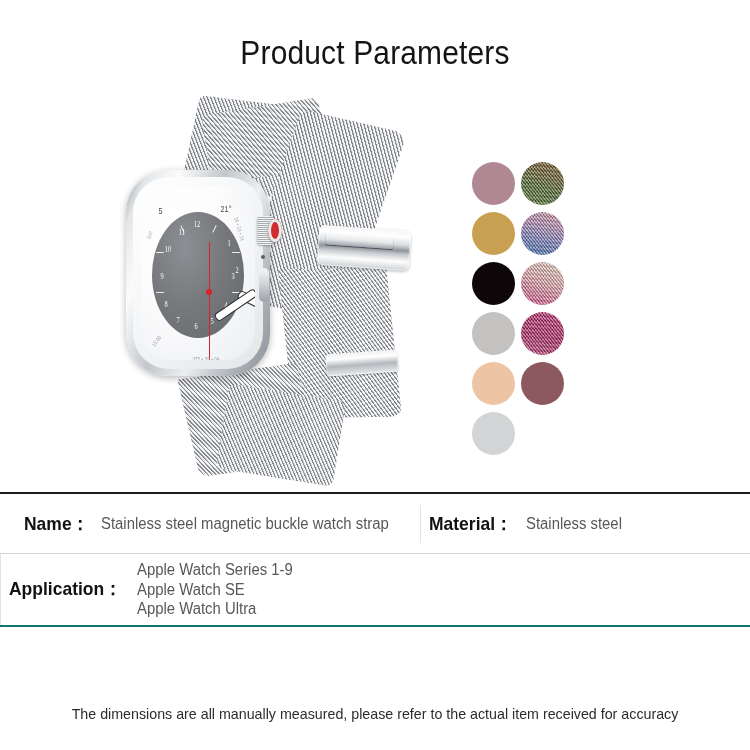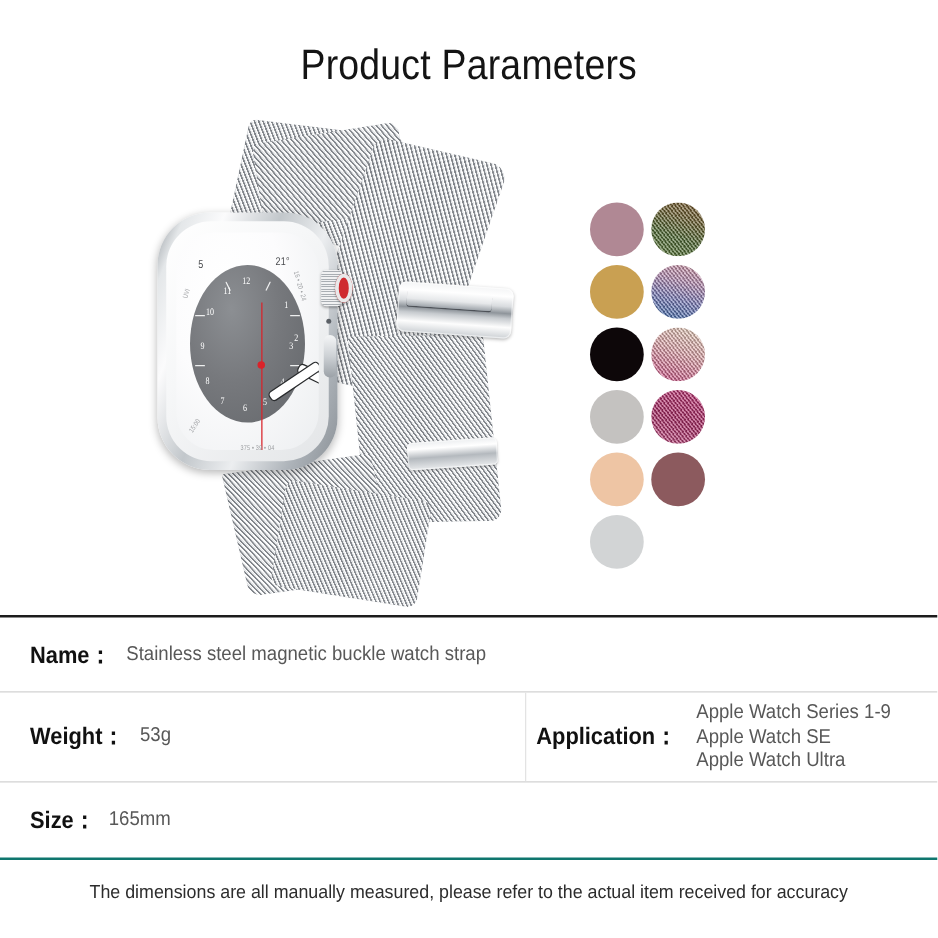--- a/index.html
+++ b/index.html
@@ -493,36 +493,30 @@
   </div>
 </div>
 
 <div id="spec-table">
 
   <div class="spec-row">
     <div class="spec-cell cell-left">
       <span class="spec-label">Name：</span>
       <span class="spec-value">Stainless steel magnetic buckle watch strap</span>
     </div>
+    <div class="spec-cell cell-right">
+      <span class="spec-label">Material：</span>
+      <span class="spec-value">Stainless steel</span>
+    </div>
   </div>
 
   <div class="spec-row">
-    <div class="spec-cell cell-left">
-      <span class="spec-label">Weight：</span>
-      <span class="spec-value">53g</span>
-    </div>
     <div class="spec-cell cell-right">
       <span class="spec-label">Application：</span>
       <span class="spec-value multi">Apple Watch Series 1-9
 Apple Watch SE
 Apple Watch Ultra</span>
     </div>
   </div>
 
-  <div class="spec-row">
-    <div class="spec-cell cell-full">
-      <span class="spec-label">Size：</span>
-      <span class="spec-value">165mm</span>
-    </div>
-  </div>
 </div>
 
 <div id="footer-note">The dimensions are all manually measured, please refer to the actual item received for accuracy</div>
 
 </body></html>

